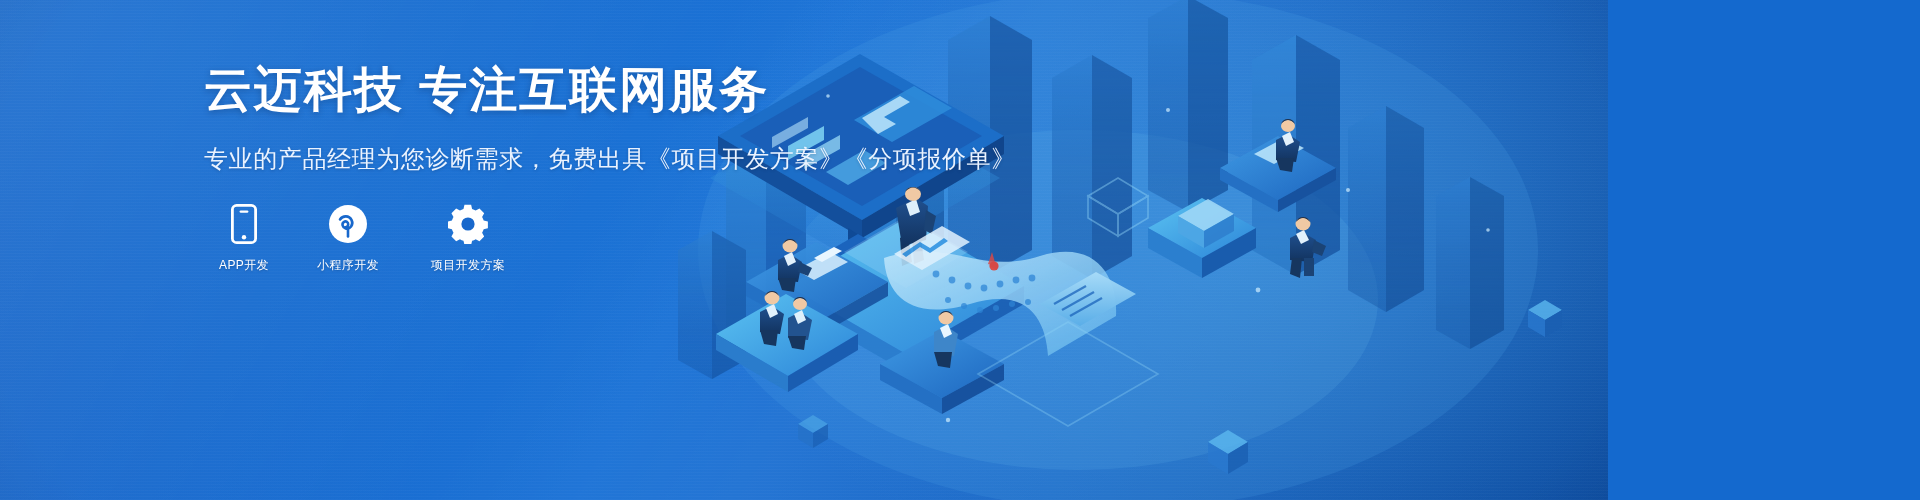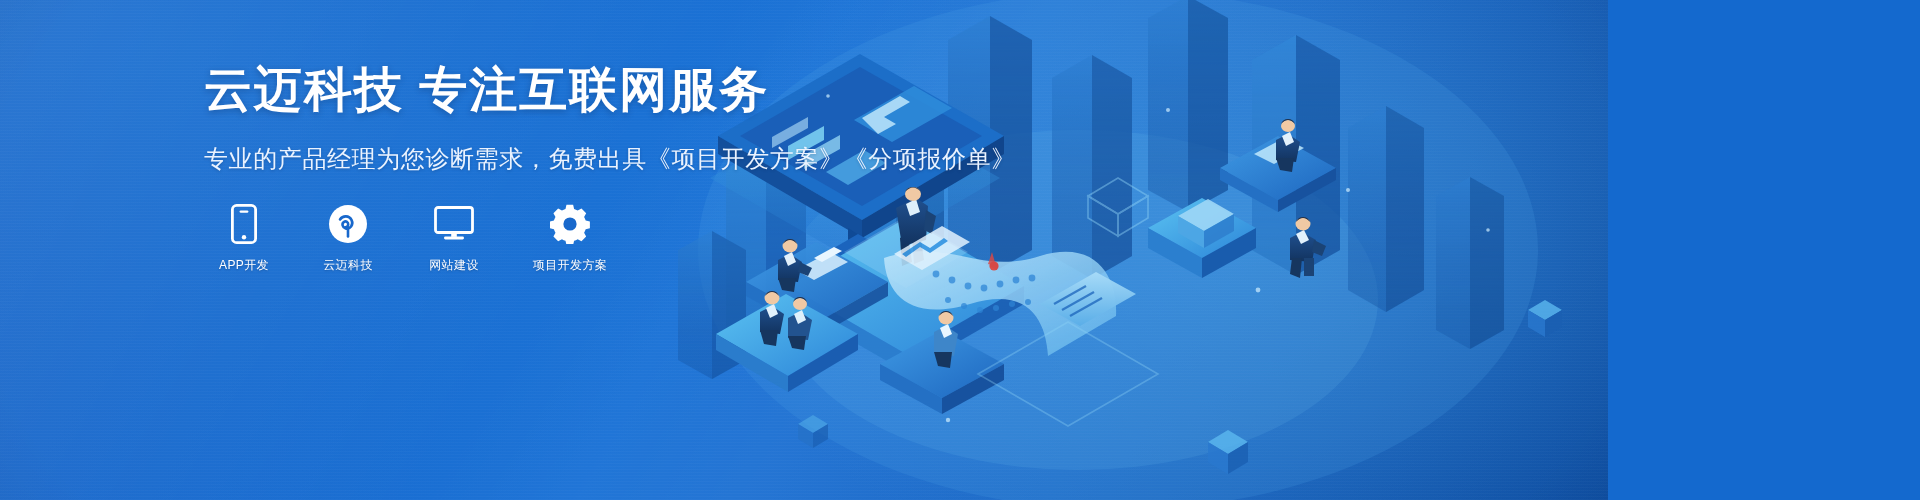--- a/index.html
+++ b/index.html
@@ -423,34 +423,24 @@
       <div class="service s1">
         <span class="glyph">
           <svg width="40" height="40" viewBox="0 0 40 40" xmlns="http://www.w3.org/2000/svg">
             <circle cx="20" cy="20" r="19" fill="#ffffff"></circle>
             <path d="M12 15.5 c2.6 -4.2 9.2 -4.4 11.6 0.6 c2.2 4.6 -1.6 9.6 -6 8.4
                      c-3.2 -0.9 -4.2 -5 -1.6 -6.6 c2.0 -1.3 4.4 0.3 4.2 2.6
                      c-0.1 1.6 -1.4 2.8 -3.0 2.7" fill="none" stroke="#1868cc" stroke-width="2.6" stroke-linecap="round"></path>
             <path d="M20 24.5 L20 32.5" fill="none" stroke="#1868cc" stroke-width="2.6" stroke-linecap="round"></path>
           </svg>
         </span>
-        <span class="cap">云迈科技</span>
+        <span class="cap">小程序开发</span>
       </div>
 
 
-      <div class="service s3">
-        <span class="glyph">
-          <svg width="40" height="36" viewBox="0 0 40 36" xmlns="http://www.w3.org/2000/svg">
-            <rect x="1.5" y="1.5" width="37" height="25" rx="2.6" ry="2.6" fill="none" stroke="#ffffff" stroke-width="2.8"></rect>
-            <rect x="17.2" y="26.5" width="5.6" height="4.4" fill="#ffffff"></rect>
-            <rect x="10" y="30.6" width="20" height="2.8" rx="1.4" fill="#ffffff"></rect>
-          </svg>
-        </span>
-        <span class="cap">网站建设</span>
-      </div>
 
       <div class="service s4">
         <span class="glyph">
           <svg width="40" height="40" viewBox="0 0 40 40" xmlns="http://www.w3.org/2000/svg">
             <path d="M16.6 1.6 h6.8 l1.0 4.3 c1.3 0.4 2.5 0.9 3.6 1.6 l3.9 -2.1 l4.8 4.8
                      l-2.1 3.9 c0.7 1.1 1.2 2.3 1.6 3.6 l4.3 1.0 v6.8 l-4.3 1.0
                      c-0.4 1.3 -0.9 2.5 -1.6 3.6 l2.1 3.9 l-4.8 4.8 l-3.9 -2.1
                      c-1.1 0.7 -2.3 1.2 -3.6 1.6 l-1.0 4.3 h-6.8 l-1.0 -4.3
                      c-1.3 -0.4 -2.5 -0.9 -3.6 -1.6 l-3.9 2.1 l-4.8 -4.8 l2.1 -3.9
                      c-0.7 -1.1 -1.2 -2.3 -1.6 -3.6 l-4.3 -1.0 v-6.8 l4.3 -1.0

